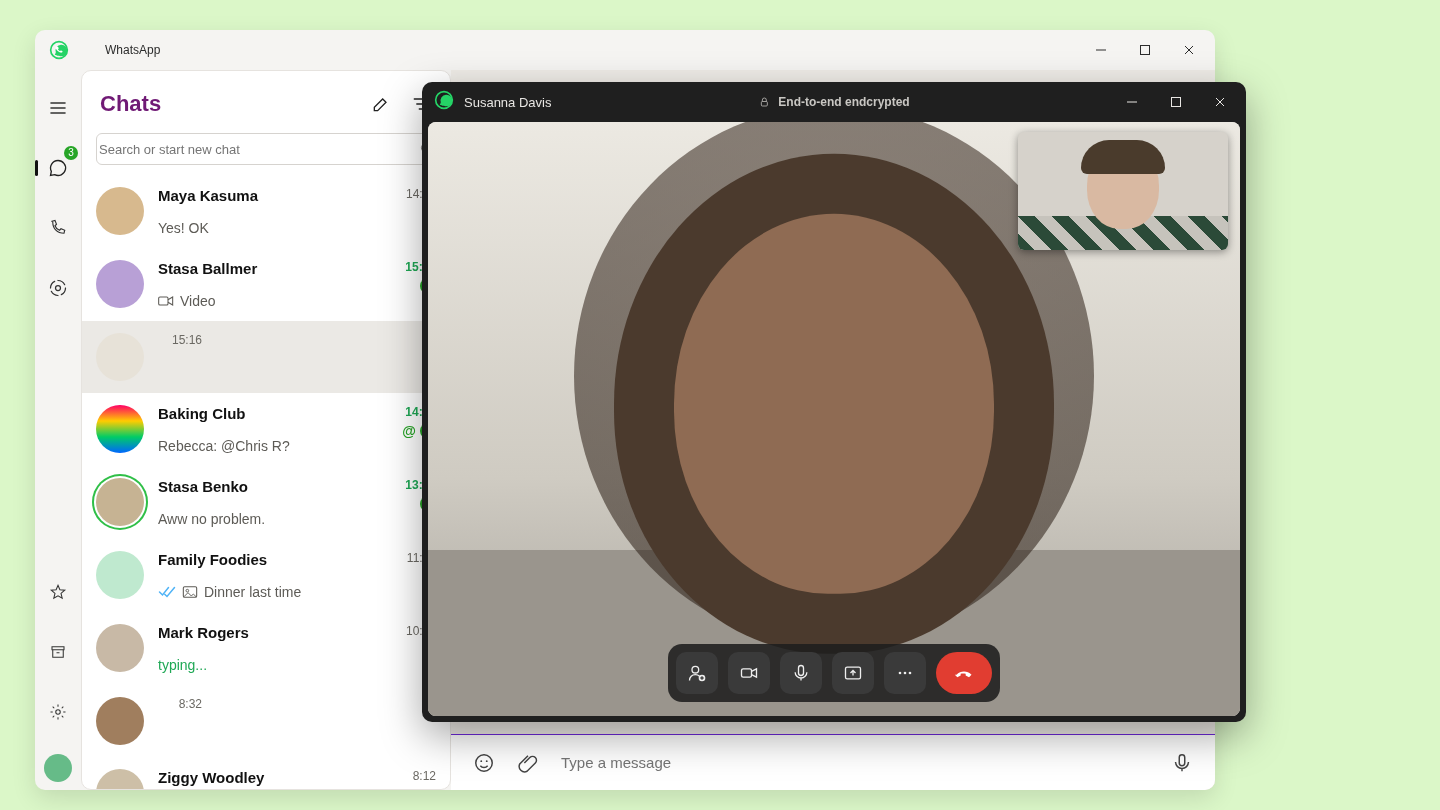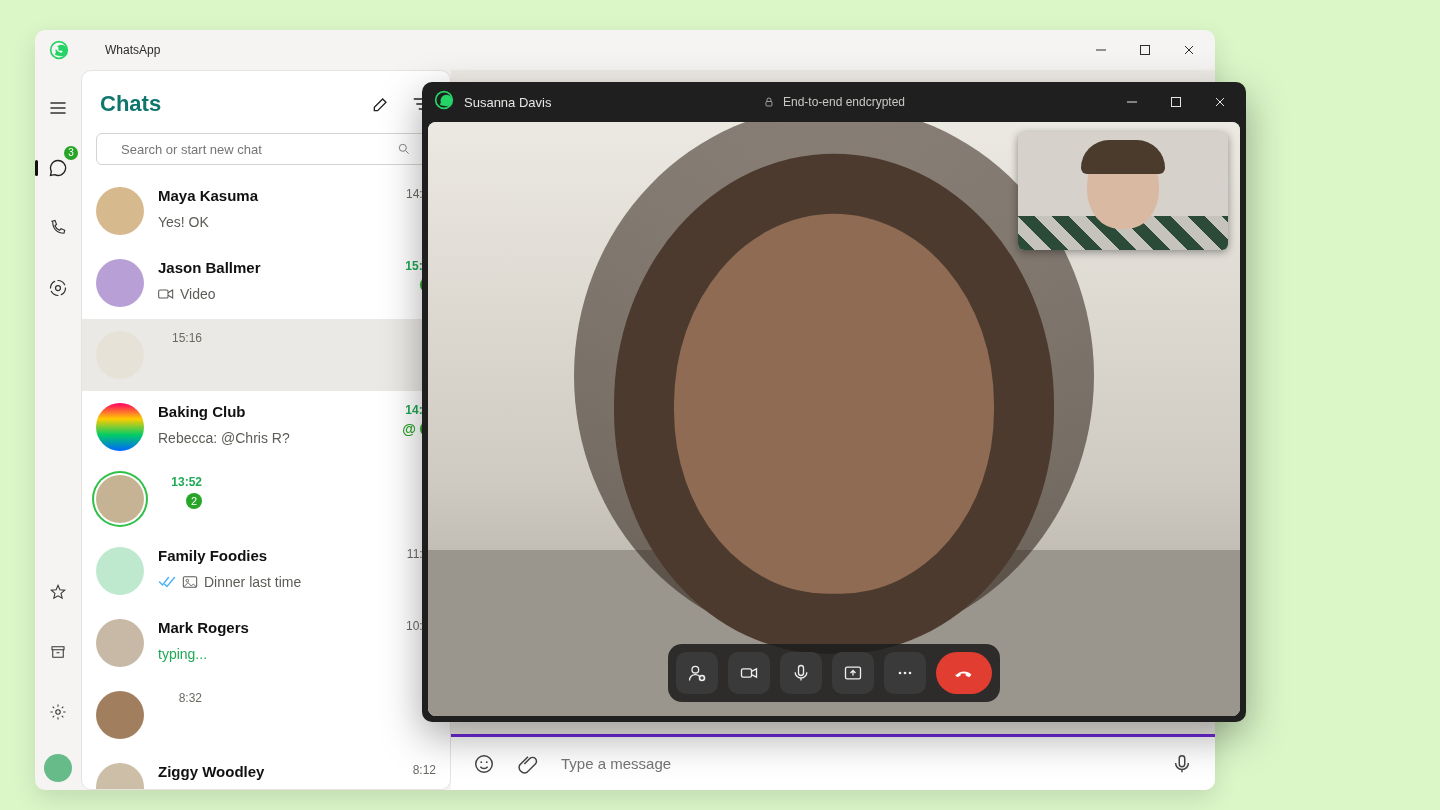--- a/index.html
+++ b/index.html
@@ -22,61 +22,61 @@
   .rail { width: 46px; display: flex; flex-direction: column; align-items: center; padding-top: 20px; gap: 24px; position: relative; }
   .rail-btn { width: 36px; height: 36px; display: flex; align-items: center; justify-content: center; color: #4a4a4a; position: relative; }
   .rail-btn.active::before { content:""; position:absolute; left:-5px; top:10px; bottom:10px; width:3px; background:#111; border-radius:3px; }
   .rail-badge { position:absolute; top:-4px; right:-2px; background:#27a527; color:#fff; font-size:10px; border-radius:8px; padding:0 4px; line-height:14px; min-width:14px; text-align:center; }
   .rail-spacer { flex:1; }
   .rail-avatar { width:28px; height:28px; border-radius:50%; background:#6b8; margin-bottom:8px; overflow:hidden; }
 
   
   .chat-panel { width: 370px; background:#fff; border:1px solid #e6e3df; border-radius:10px; display:flex; flex-direction:column; }
   .chat-header { display:flex; align-items:center; justify-content:space-between; padding: 20px 18px 12px; }
-  .chat-header h1 { font-size:22px; font-weight:700; color:#0f766e; }
+  .chat-header h1 { font-size:22px; font-weight:700; color:#701a75; }
   .chat-header-actions { display:flex; gap:18px; color:#333; }
   .chat-header-actions .hbtn { width:22px; height:22px; display:flex; align-items:center; justify-content:center; }
 
   .search-wrap { padding: 4px 14px 10px; }
-  .search-box { display:flex; align-items:center; border:1px solid #d6d3cf; border-radius:6px; padding:0 24px; height:32px; gap:8px; color:#7a7772; }
+  .search-box { display:flex; align-items:center; border:1px solid #d6d3cf; border-radius:6px; padding:0 2px; height:32px; gap:8px; color:#7a7772; }
   .search-box input { flex:1; border:none; outline:none; font-size:13px; color:#7a7772; background:transparent; }
 
   .chat-list { flex:1; overflow:hidden; }
   .chat-item { display:flex; align-items:flex-start; gap:14px; padding:12px 14px; position:relative; }
   .chat-item.selected { background:#ebe9e5; }
   .avatar { width:48px; height:48px; border-radius:50%; background:#ccc; flex:none; display:flex; align-items:center; justify-content:center; color:#777; font-size:18px; overflow:hidden; position:relative; }
   .avatar.story { box-shadow: 0 0 0 2px #fff, 0 0 0 4px #2fbf47; }
   .chat-lines { flex:1; min-width:0; }
   .chat-name { font-size:15px; font-weight:600; color:#111; }
-  .chat-preview { font-size:14px; color:#5d5b56; display:flex; align-items:center; gap:6px; margin-top:10px; white-space:nowrap; overflow:hidden; text-overflow:ellipsis; }
+  .chat-preview { font-size:14px; color:#5d5b56; display:flex; align-items:center; gap:6px; margin-top:16px; white-space:nowrap; overflow:hidden; text-overflow:ellipsis; }
   .chat-preview.typing { color:#1fa855; font-style:normal; }
   .chat-meta { display:flex; flex-direction:column; align-items:flex-end; gap:4px; min-width:44px; }
   .chat-time { font-size:12px; color:#6b6963; }
   .chat-time.unread { color:#1fa855; font-weight:600; }
   .meta-row { display:flex; gap:4px; align-items:center; }
   .unread-badge { background:#27a527; color:#fff; border-radius:10px; font-size:11px; padding:0 5px; line-height:16px; min-width:16px; text-align:center; }
   .mention-badge { color:#27a527; font-size:14px; font-weight:700; }
   .pin-ic { color:#8a8782; }
 
   .ticks { display:inline-flex; }
   .ticks svg { width:18px; height:14px; }
 
   
   .conv-panel { flex:1; display:flex; flex-direction:column; background:#efece7; }
   .conv-body { flex:1; }
-  .composer { height:56px; background:#fff; border-top:3px solid #6d28d9; display:flex; align-items:center; gap:22px; padding:0 22px; border-bottom-right-radius:10px; }
+  .composer { height:56px; background:#fff; border-top:1px solid #6d28d9; display:flex; align-items:center; gap:22px; padding:0 22px; border-bottom-right-radius:10px; }
   .composer .ic { width:22px; height:22px; color:#4a4a4a; display:flex; align-items:center; justify-content:center; }
   .composer input { flex:1; border:none; outline:none; font-size:15px; color:#888; background:transparent; }
 
   
   .call-window { position:absolute; left:422px; top:82px; width:824px; height:640px; background:#1f1f1f; border-radius:10px; box-shadow:0 14px 40px rgba(0,0,0,.35); display:flex; flex-direction:column; overflow:hidden; }
   .call-title { height:40px; display:flex; align-items:center; justify-content:space-between; padding:0 4px 0 12px; color:#e8e6e3; }
   .call-title-left { display:flex; align-items:center; gap:10px; }
   .call-name { font-size:13px; }
-  .call-center { position:absolute; left:50%; transform:translateX(-50%); display:flex; align-items:center; gap:8px; color:#c9c7c3; font-size:12px; }
+  .call-center { position:absolute; left:50%; transform:translateX(-50%); display:flex; align-items:center; gap:8px; color:#c9c7c3; font-size:12px;font-weight:bold; }
   .call-win-controls { display:flex; }
   .call-win-controls .win-btn { color:#e8e6e3; }
 
   .call-stage { flex:1; position:relative; margin:0 6px 6px; border-radius:8px; overflow:hidden; background:#e4e1da; }
   .remote-video { position:absolute; inset:0; background:linear-gradient(180deg,#ece9e2 0%, #cfcbc2 60%, #a5a19a 100%); }
   .remote-face { position:absolute; left:50%; top:50%; transform:translate(-50%,-54%); width:320px; height:380px; border-radius:50% 50% 48% 48%; background:#8f6b53; box-shadow: 0 0 0 60px #4b3a2d; }
   .remote-hair { position:absolute; left:50%; top:50%; transform:translate(-50%,-58%); width:520px; height:540px; border-radius:50%; background:radial-gradient(circle at 50% 30%, #3b2b20 0%, #2b1e15 70%); opacity:.55; }
   .couch { position:absolute; left:0; right:0; bottom:0; height:28%; background:#9a958d; }
 
   .self-pip { position:absolute; top:10px; right:12px; width:210px; height:118px; border-radius:6px; overflow:hidden; background:#d6d2cb; box-shadow:0 2px 8px rgba(0,0,0,.4); }
@@ -214,21 +214,21 @@
               <span class="meta-row">
                 <span class="pin-ic"><svg width="14" height="14" viewBox="0 0 24 24">
                     <path d="M14 3l7 7-4 1-4 4 1 5-4-4-5 5 5-5-4-4 5 1 4-4 1-4z" fill="#8a8782"></path>
                   </svg></span>
               </span>
             </div>
           </div>
           <div class="chat-item">
     <div class="avatar av2 "></div>
     <div class="chat-lines">
-      <div class="chat-name">Jason Ballmer</div>
+      <div class="chat-name">Stasa Ballmer</div>
       <div class="chat-preview ">
                 <svg width="16" height="12" viewBox="0 0 24 18">
                   <rect x="1" y="3" width="14" height="12" rx="2" stroke="#5d5b56" stroke-width="1.6" fill="none"></rect>
                   <path d="M15 7l7-4v12l-7-4" stroke="#5d5b56" stroke-width="1.6" fill="none"></path>
                 </svg> 
                 <span>Video</span>
               </div>
     </div>
     <div class="chat-meta">
               <span class="chat-time unread">15:23</span>
@@ -254,20 +254,26 @@
     <div class="chat-meta">
               <span class="chat-time unread">14:47</span>
               <span class="meta-row">
                 <span class="mention-badge">@</span>
                 <span class="unread-badge">1</span>
               </span>
             </div>
           </div>
           <div class="chat-item">
     <div class="avatar av5 story"></div>
+    <div class="chat-lines">
+      <div class="chat-name">Stasa Benko</div>
+      <div class="chat-preview ">
+                <span>Aww no problem.</span>
+              </div>
+    </div>
     <div class="chat-meta">
               <span class="chat-time unread">13:52</span>
               <span class="meta-row">
                 <span class="unread-badge">2</span>
               </span>
             </div>
           </div>
           <div class="chat-item">
     <div class="avatar av6 "></div>
     <div class="chat-lines">

